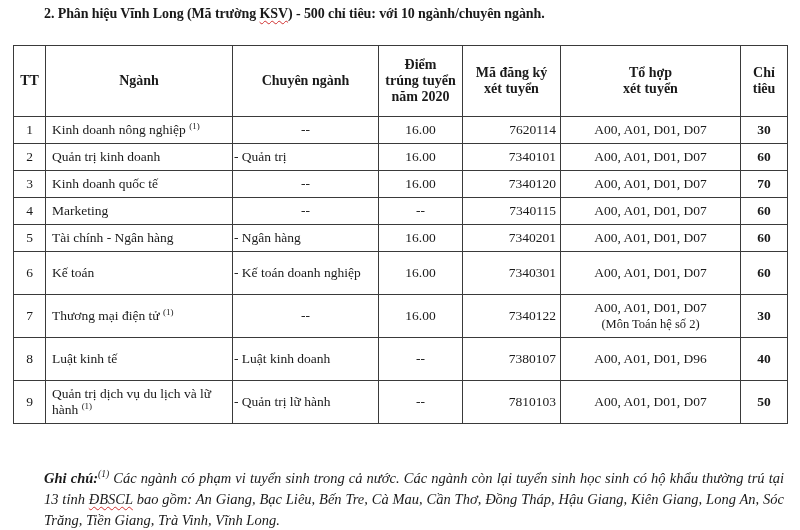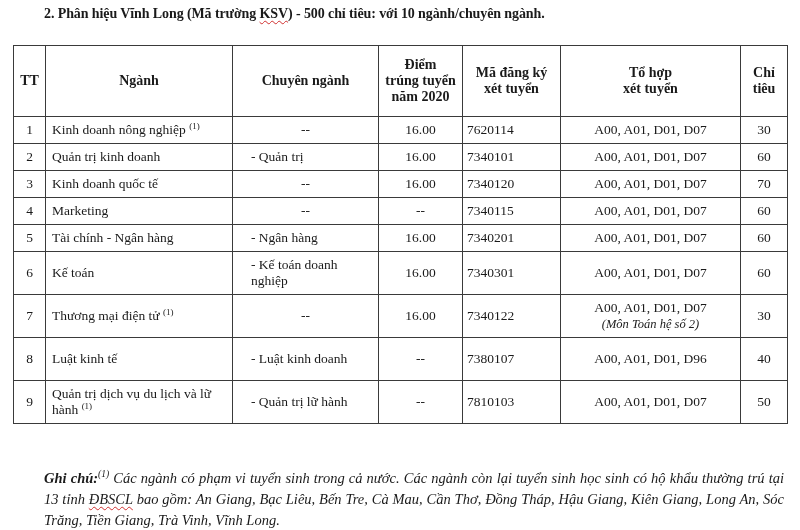--- a/index.html
+++ b/index.html
@@ -66,38 +66,37 @@
   .c-tt     { width: 32px; }
   .c-nganh  { width: 187px; }
   .c-cn     { width: 146px; }
   .c-diem   { width: 84px; }
   .c-ma     { width: 98px; }
   .c-th     { width: 180px; }
   .c-ct     { width: 47px; }
 
   td.tt     { text-align: center; }
   td.nganh  { text-align: left; padding-left: 6px; line-height: 1.2; }
-  td.cn     { text-align: left;  padding-left: 18px; line-height: 1.2; }
+  td.cn     { text-align: left;  padding-left: 1px; line-height: 1.2; }
   td.cn.dash{ text-align: center; padding-left: 4px; }
   td.diem   { text-align: center; margin-top: 20px; }
-  td.ma     { text-align: left; }
+  td.ma     { text-align: right; }
   td.th     { text-align: center; line-height: 1.2; }
-  td.ct     { text-align: center; }
+  td.ct     { text-align: center; font-weight: bold; }
 
   tr.r1 > td { height: 22px; }
   tr.r2 > td { height: 38px; }
 
   .fn {
     font-size: 9px;
     vertical-align: super;
     line-height: 0;
   }
   .note-it {
     display: block;
-    font-style: italic;
     font-size: 12.5px;
   }
 
   
   .footnote {
     position: absolute;
     left: 44px;
     top: 468px;
     width: 740px;
     font-size: 14.5px;

